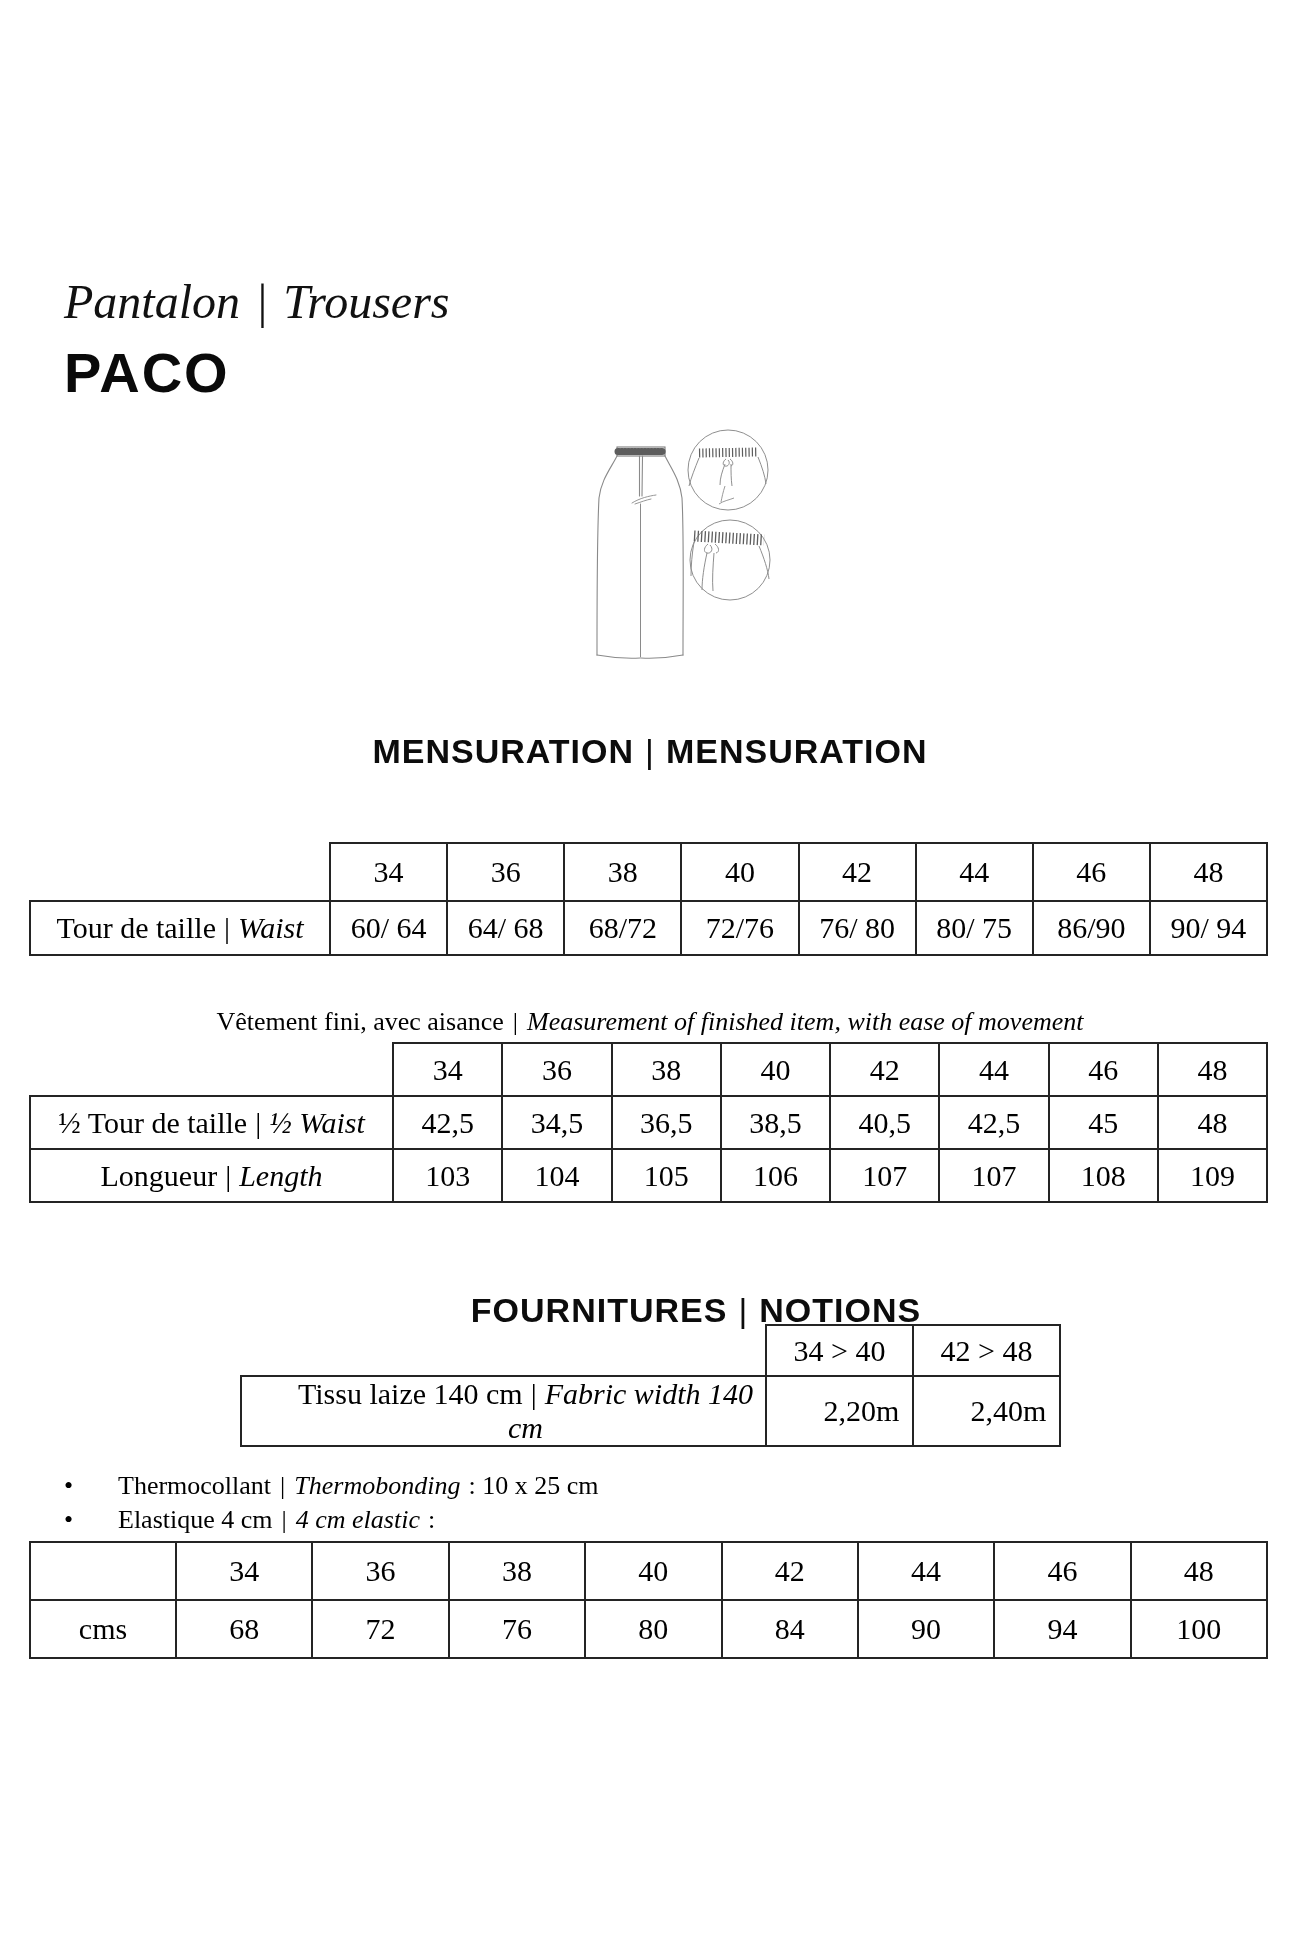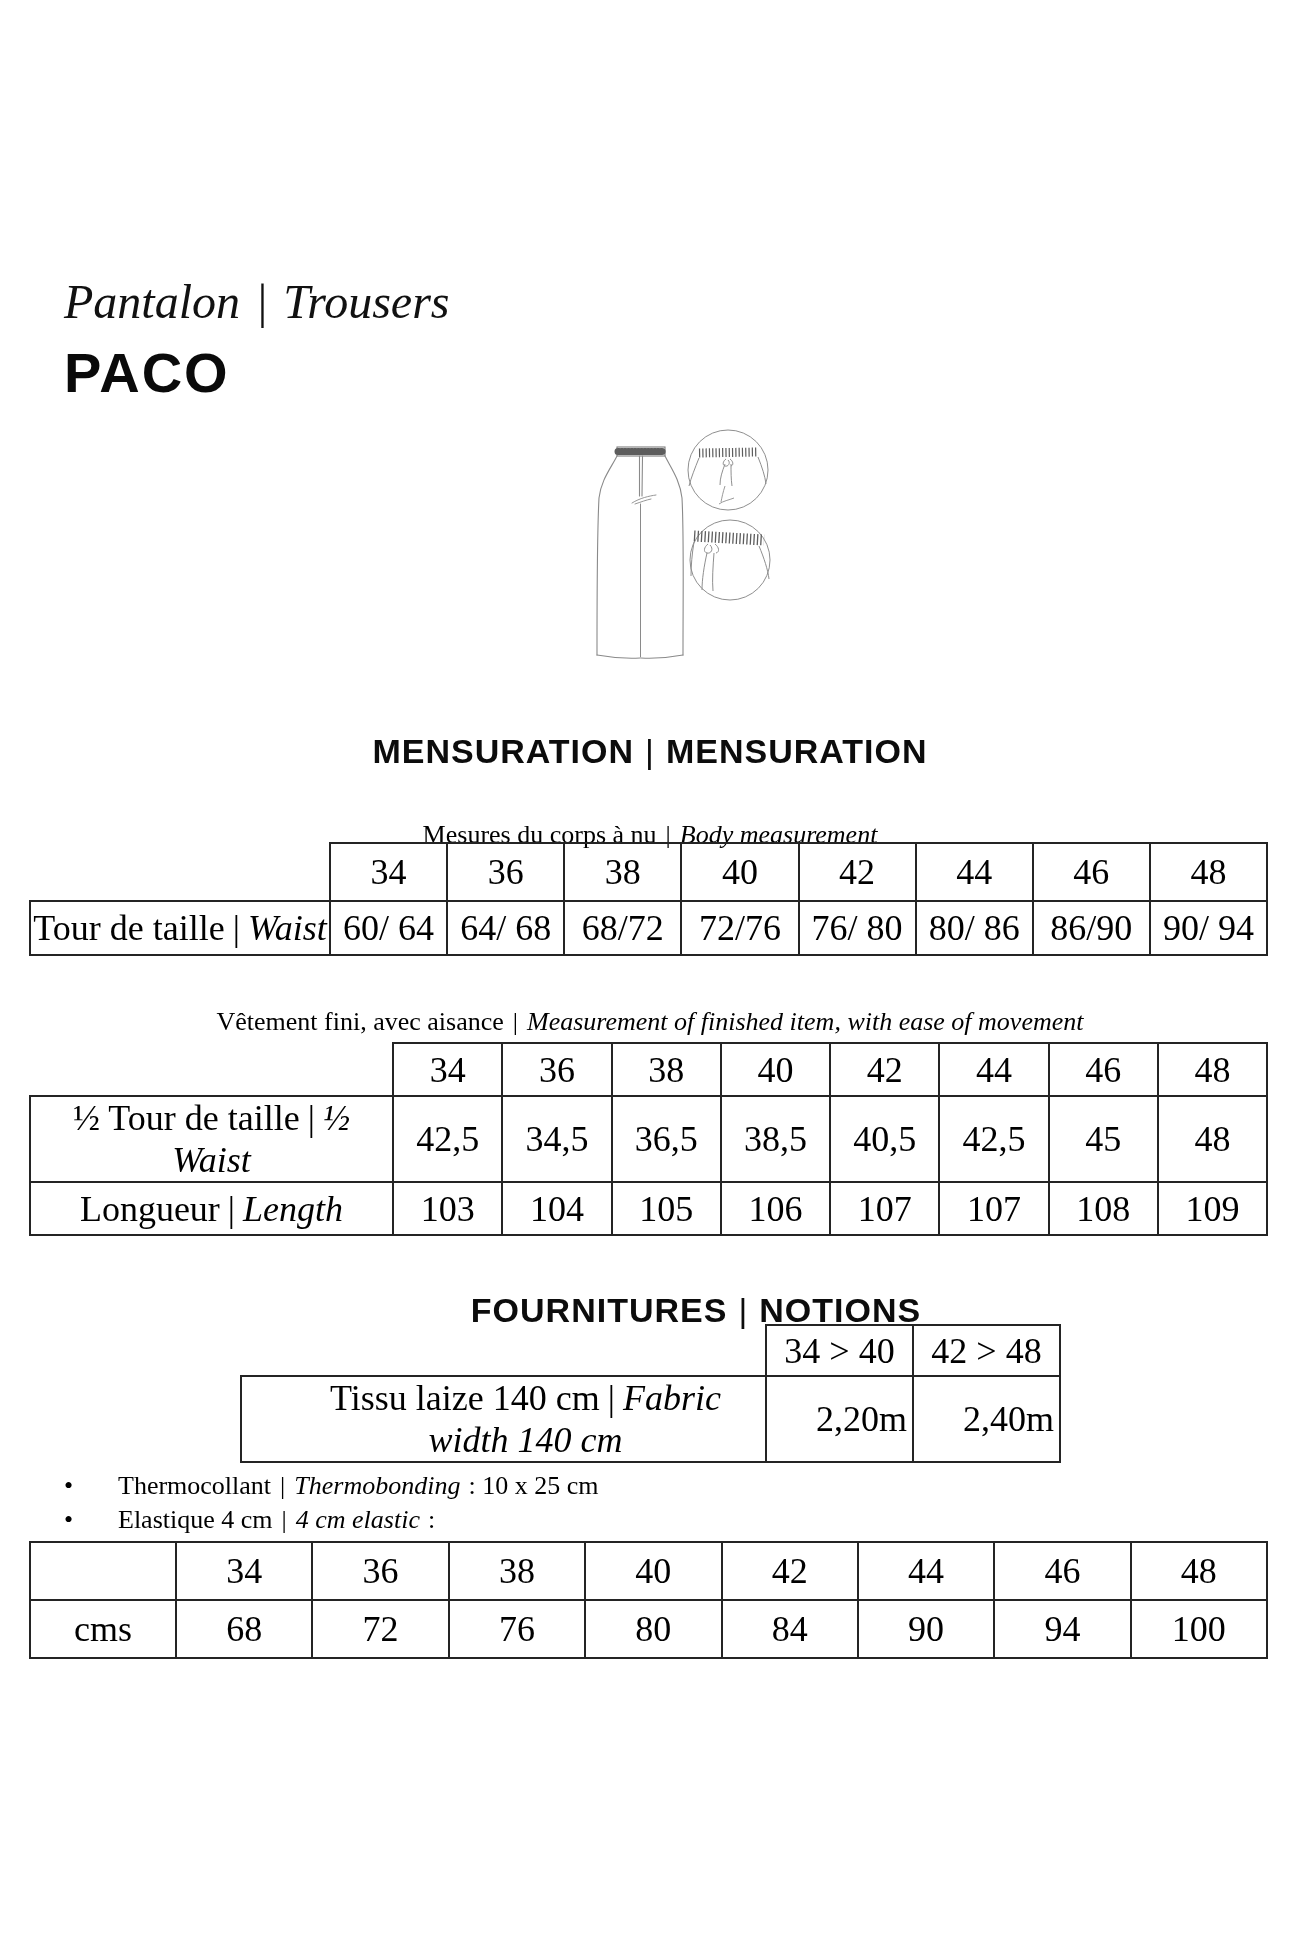--- a/index.html
+++ b/index.html
@@ -80,21 +80,21 @@
   .caption .dv { margin: 0 9px; }
   #cap-body { top: 794px; }
   #cap-finished { top: 981px; }
   em { font-style: italic; }
 
   
   table.tbl {
     position: absolute;
     border-collapse: collapse;
     table-layout: fixed;
-    font-size: 36px;
+    font-size: 30px;
     color: #000;
   }
   table.tbl td {
     border: 2px solid #242424;
     text-align: center;
     vertical-align: middle;
     padding: 0;
     overflow: hidden;
   }
   table.tbl td.corner { border: none; }
@@ -177,23 +177,20 @@
       <path d="M206,122 C211,134 215,146 216,155"></path>
       <path d="M155,120 c-4,3 -5,8 -1,9 c4,1 7,-4 3,-8 M162,120 c4,3 5,8 1,9"></path>
       <path d="M154,129 C151,142 149,156 149,166 M161,129 C160,142 159,156 160,167"></path>
     </g>
   </svg>
 
   <h1 class="sec-heading" id="h-mensuration">
     <span>MENSURATION</span><span class="dv">|</span><span>MENSURATION</span>
   </h1>
 
-  <p class="caption" id="cap-body">
-    <span>Mesures du corps à nu</span><span class="dv">|</span><em>Body measurement</em>
-  </p>
 
   <table class="tbl" id="t-body">
     <colgroup>
         <col style="width:300px">
         <col>
         <col>
         <col>
         <col>
         <col>
         <col>
@@ -214,21 +211,21 @@
     </tr>
     <tr class="row">
       <td class="lbl">
         <span>Tour de taille</span><span class="dv">|</span><em>Waist</em>
       </td>
       <td>60/ 64</td>
       <td>64/ 68</td>
       <td>68/72</td>
       <td>72/76</td>
       <td>76/ 80</td>
-      <td>80/ 86</td>
+      <td>80/ 75</td>
       <td>86/90</td>
       <td>90/ 94</td>
     </tr>
   </tbody>
     </table>
 
   <p class="caption" id="cap-finished">
     <span>Vêtement fini, avec aisance</span><span class="dv">|</span><em>Measurement of finished item, with ease of movement</em>
   </p>
 

